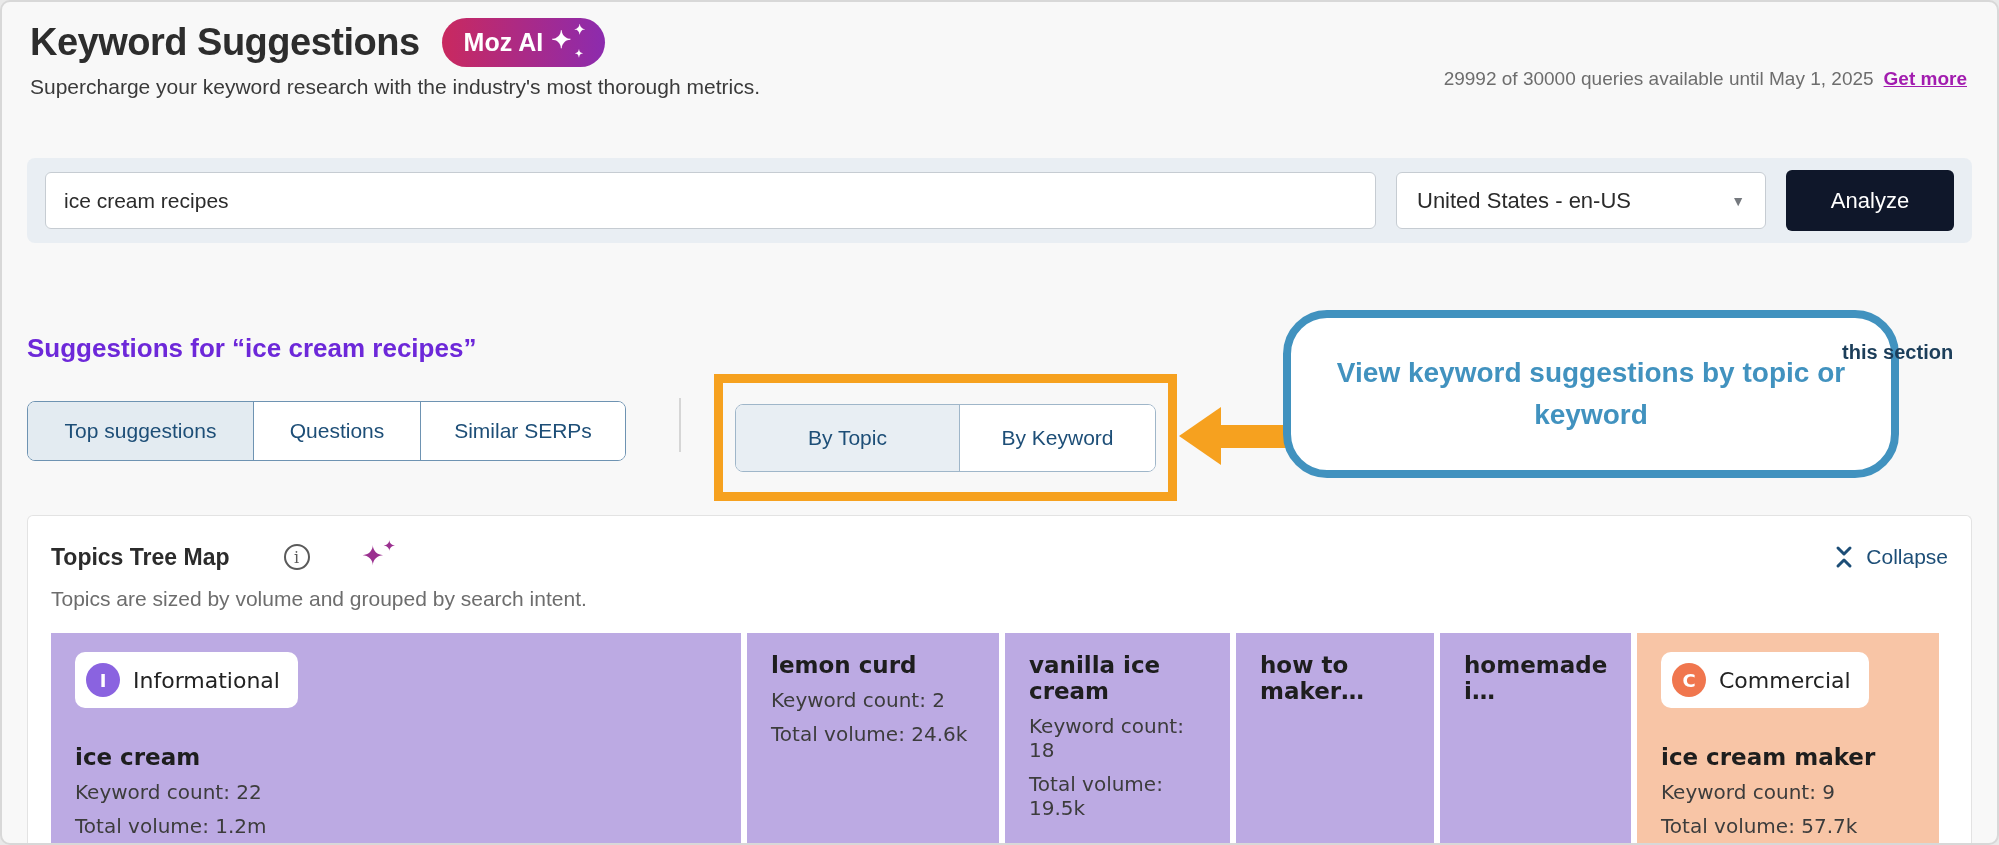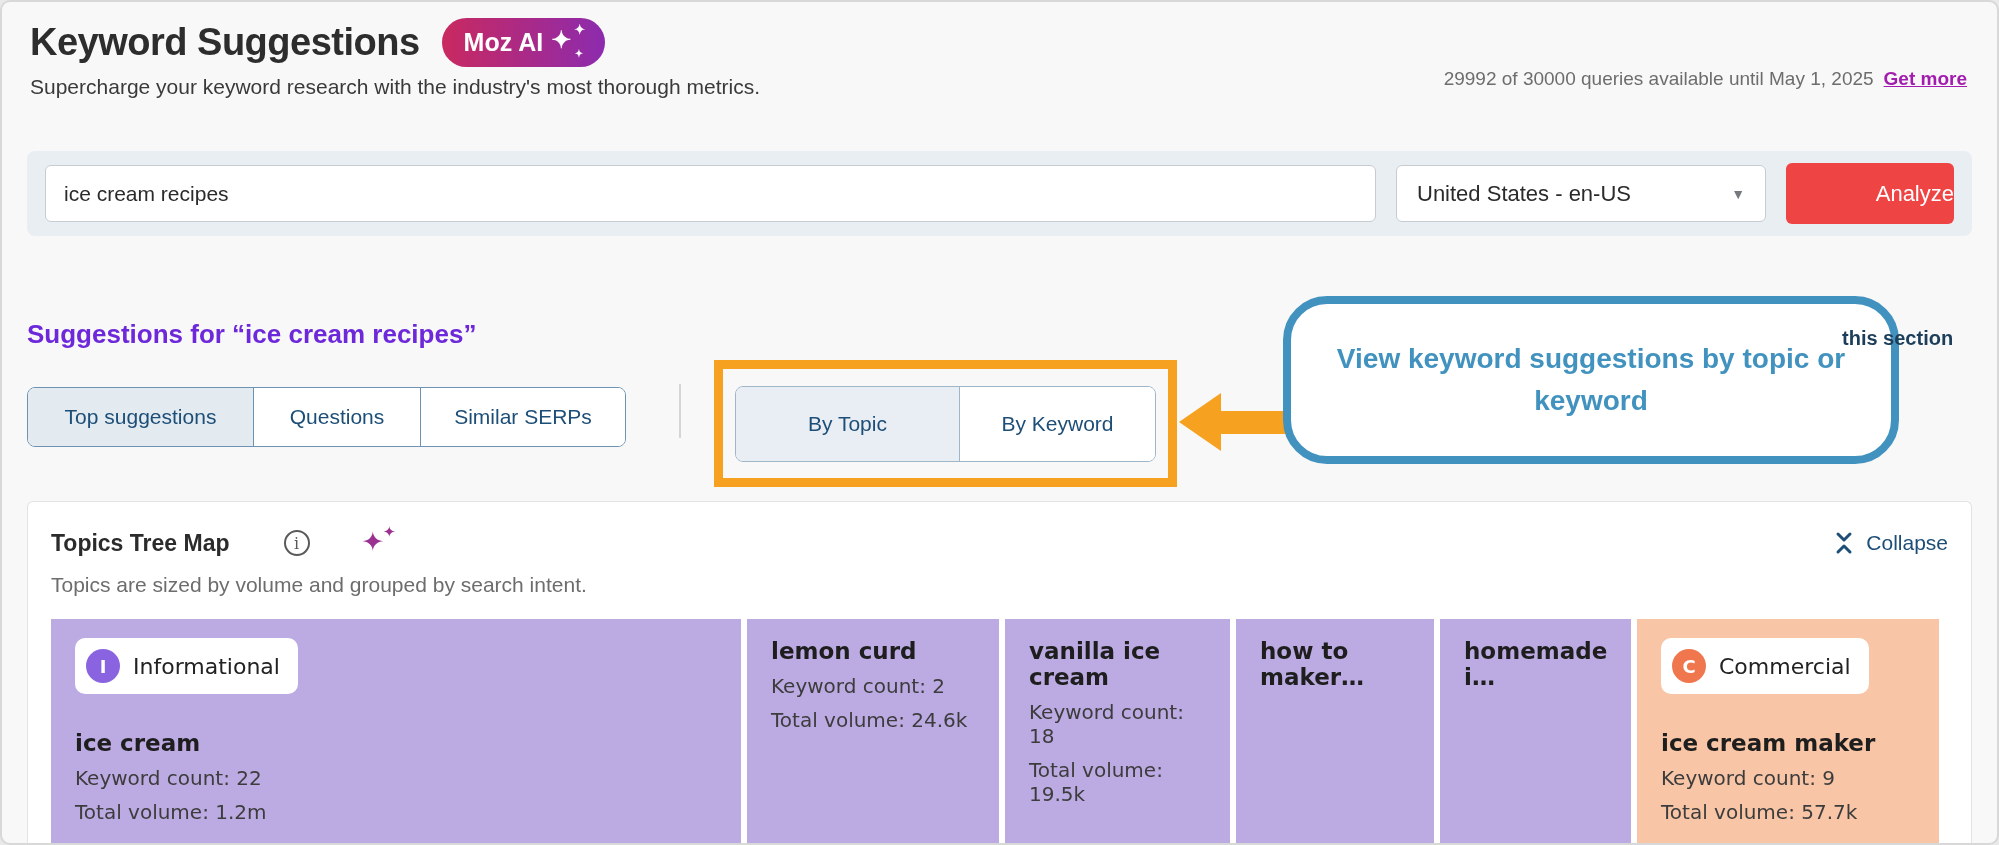--- a/index.html
+++ b/index.html
@@ -28,40 +28,40 @@
   .sparkles { position: relative; display: inline-block; width: 30px; height: 30px; }
   .sparkles .s1 { position: absolute; left: -2px; top: 1px; font-size: 24px; line-height: 1; }
   .sparkles .s2 { position: absolute; right: -2px; top: -4px; font-size: 13px; line-height: 1; }
   .sparkles .s3 { position: absolute; right: 0px; bottom: -2px; font-size: 10px; line-height: 1; }
   .subtitle { padding: 8px 28px 0 28px; font-size: 21px; color: #3a3a3a; }
   .quota { position: absolute; right: 30px; top: 66px; font-size: 19px; color: #6d6d6d; white-space: nowrap; }
   .get-more { color: #a21caf; font-weight: 700; text-decoration: underline; margin-left: 10px; cursor: pointer; }
 
   
   .search-bar {
-    margin: 1px 25px; height: 85px;
+    margin: 8px 25px; height: 85px;
     background: #e9eef3; border-radius: 8px;
     display: flex; align-items: center; gap: 20px;
     padding: 0 18px;
   }
   .kw-input {
     flex: 1; height: 57px; border: 1px solid #c6ccd2; border-radius: 6px;
     font-family: "Liberation Sans", sans-serif;
     font-size: 21px; color: #2b2b2b; padding: 0 18px; background: #fff; outline: none;
   }
   .locale {
     width: 370px; height: 57px; background: #fff; border: 1px solid #c6ccd2; border-radius: 6px;
     display: flex; align-items: center; justify-content: space-between;
     padding: 0 20px; font-size: 22px; color: #2b2b2b; cursor: pointer;
   }
   .caret { font-size: 14px; color: #75797e; }
   .analyze-btn {
-    width: 168px; height: 61px; background: #ef4444; color: #fff;
+    width: 168px; height: 61px; background: #0f172a; color: #fff;
     border: none; border-radius: 6px; font-family: "Liberation Sans", sans-serif;
-    font-size: 22px; cursor: pointer; text-align: right;
+    font-size: 22px; cursor: pointer;
   }
 
   
   .sugg-area { position: relative; height: 264px; }
   .sugg-heading { position: absolute; left: 25px; top: 82px; font-size: 26px; font-weight: 700; color: #6d28d9; }
 
   .tab-group {
     position: absolute; left: 25px; top: 150px;
     display: flex; height: 60px;
     border: 1px solid #6e93b2; border-radius: 8px; overflow: hidden; background: #fff;
@@ -76,21 +76,21 @@
   .tab.w1 { width: 225px; } .tab.w2 { width: 167px; } .tab.w3 { width: 205px; }
 
   .vdivider { position: absolute; left: 677px; top: 147px; width: 2px; height: 54px; background: #d6d6d6; }
 
   .orange-box {
     position: absolute; left: 712px; top: 123px; width: 463px; height: 127px;
     border: 9px solid #f6a11f;
     display: flex; align-items: center; justify-content: center;
   }
   .toggle-group {
-    display: flex; height: 76px; width: 421px;
+    display: flex; height: 68px; width: 421px;
     border: 1px solid #9fb6c9; border-radius: 8px; overflow: hidden; background: #fff;
   }
   .toggle {
     display: flex; align-items: center; justify-content: center;
     font-size: 21px; color: #1d4e77; background: #fff; cursor: pointer;
     border-left: 1px solid #9fb6c9;
   }
   .toggle:first-child { border-left: none; }
   .toggle.sel { background: #e8eef3; }
   .toggle.tw1 { width: 224px; } .toggle.tw2 { width: 197px; }

